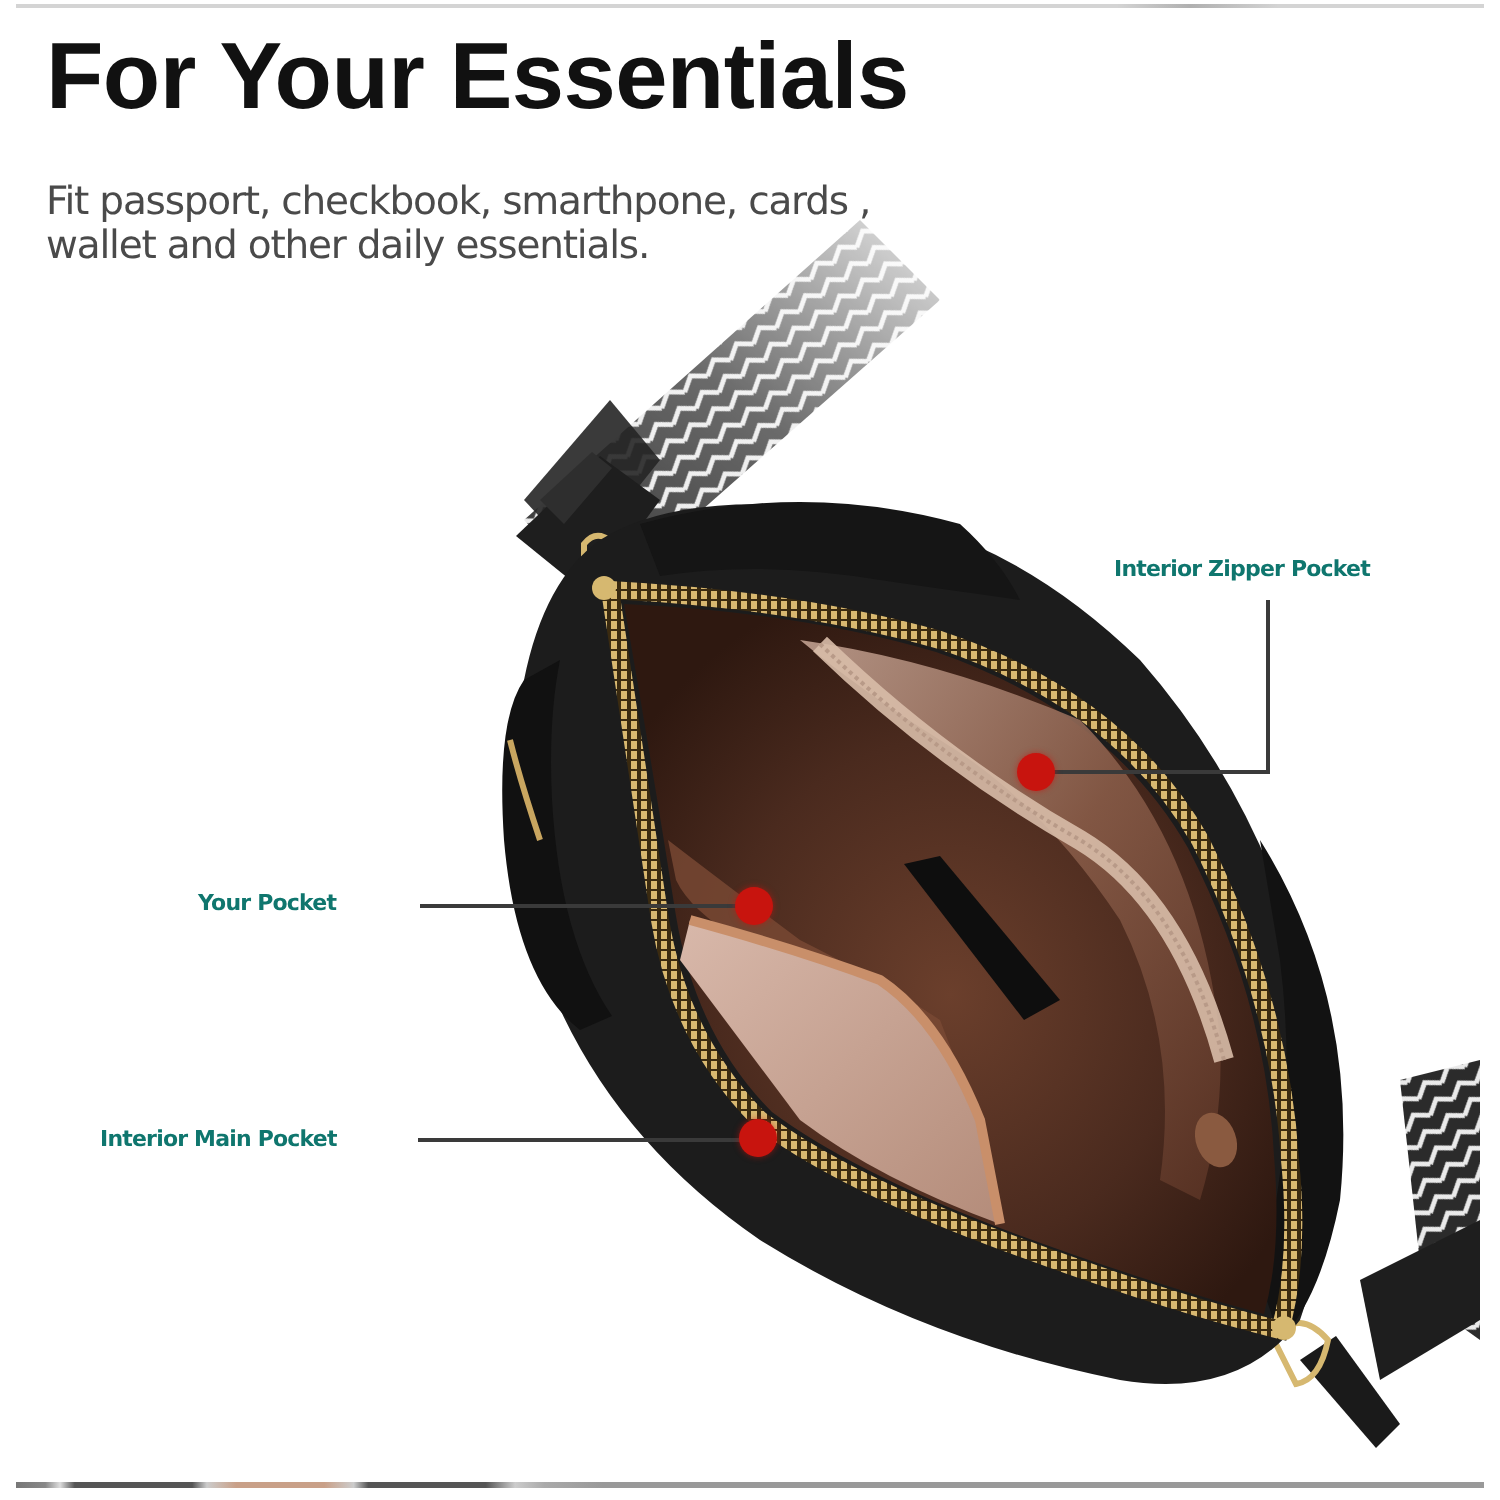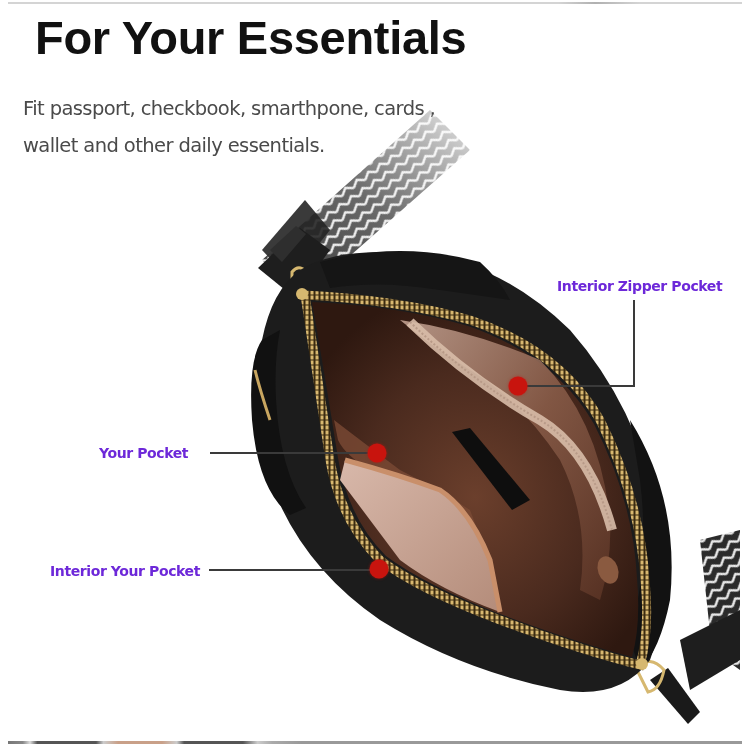--- a/index.html
+++ b/index.html
@@ -5,34 +5,34 @@
     * { margin: 0; padding: 0; box-sizing: border-box; }
     html, body { width: 750px; height: 750px; background: #ffffff; overflow: hidden; }
     body { position: relative; font-family: "Liberation Sans", "DejaVu Sans", sans-serif; }
 
     .frame-line { position: absolute; left: 8px; right: 8px; height: 2px; background: #c8c8c8; }
     .frame-top { top: 2px; background: linear-gradient(90deg,#d4d4d4 0%,#d4d4d4 75%,#b0b0b0 80%,#d4d4d4 86%,#d4d4d4 100%); }
     .frame-bottom { top: 741px; height: 3px;
       background: linear-gradient(90deg,#777 0%,#888 2%,#ddd 3%,#555 4%,#555 12%,#ccc 13%,#c9a088 15%,#c9a088 21%,#ccc 23%,#555 24%,#555 32%,#ccc 34%,#aaa 36%,#999 40%,#999 100%); }
 
     .title {
-      position: absolute; left: 35px; top: 10px;
+      position: absolute; left: 23px; top: 10px;
       font-size: 47px; font-weight: 700; color: #111111; letter-spacing: -0.3px;
       font-family: "Liberation Sans", sans-serif;
     }
     .subtitle {
       position: absolute; left: 23px; top: 90px; width: 470px;
-      font-size: 19.5px; line-height: 37px; color: #4a4a4a;
+      font-size: 19.5px; line-height: 22px; color: #4a4a4a;
       font-family: "DejaVu Sans", sans-serif; letter-spacing: -0.6px;
     }
 
     .product-image { position: absolute; left: 0; top: 0; width: 750px; height: 750px; }
 
     .callout-label {
-      position: absolute; font-size: 14px; font-weight: 700; color: #6d28d9;
+      position: absolute; font-size: 11px; font-weight: 700; color: #0f766e;
       font-family: "DejaVu Sans", sans-serif; letter-spacing: -0.4px; white-space: nowrap;
     }
     .leader { position: absolute; background: #3a3a3a; }
     .hotspot {
       position: absolute; width: 19px; height: 19px; border-radius: 50%;
       background: #c8140e; box-shadow: 0 0 3px rgba(200,20,14,0.6);
       transform: translate(-50%,-50%); cursor: pointer;
     }
   </style>
 </head>
@@ -156,17 +156,17 @@
 
 <div class="callout-label" style="left:557px; top:278px;">Interior Zipper Pocket</div>
 <div class="leader" style="left:633px; top:300px; width:2px; height:87px;"></div>
 <div class="leader" style="left:520px; top:385px; width:115px; height:2px;"></div>
 <div class="hotspot" style="left:518px; top:386px;"></div>
 
 <div class="callout-label" style="left:99px; top:445px;">Your Pocket</div>
 <div class="leader" style="left:210px; top:452px; width:166px; height:2px;"></div>
 <div class="hotspot" style="left:377px; top:453px;"></div>
 
-<div class="callout-label" style="left:50px; top:563px;">Interior Your Pocket</div>
+<div class="callout-label" style="left:50px; top:563px;">Interior Main Pocket</div>
 <div class="leader" style="left:209px; top:569px; width:170px; height:2px;"></div>
 <div class="hotspot" style="left:379px; top:569px;"></div>
 
 <div class="frame-line frame-bottom"></div>
 
 </body></html>

